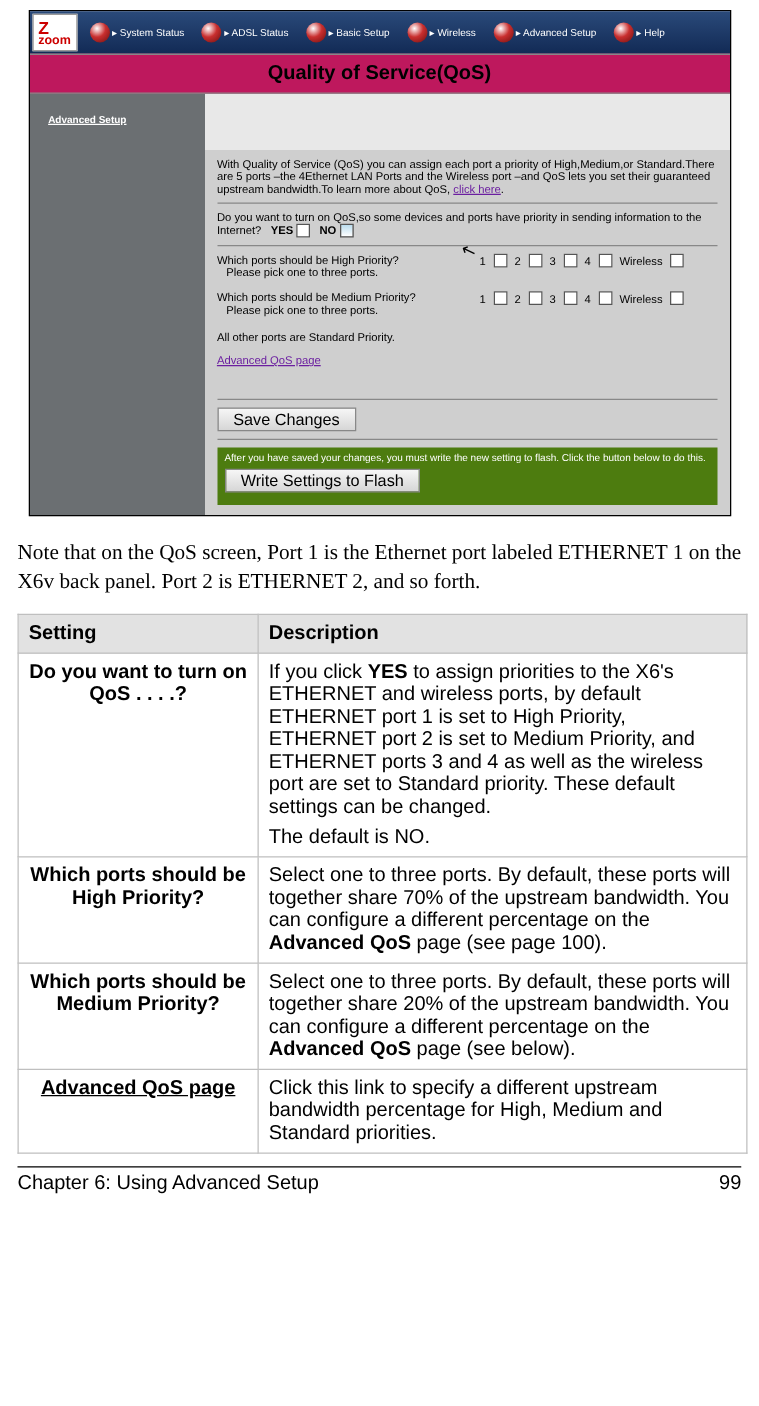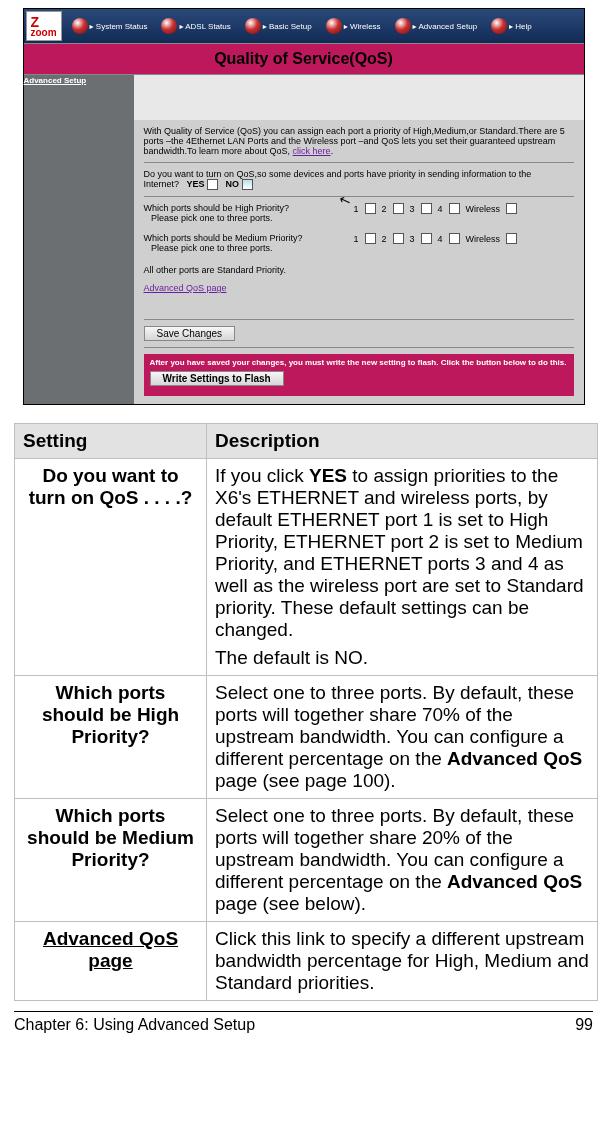--- a/index.html
+++ b/index.html
@@ -71,21 +71,21 @@
     display:flex;
     font-size:9px;
     color:#000;
   }
   .sidebar {
     width:110px;
     background:#6b6f72;
     color:#fff;
     font-size:8px;
     line-height:11px;
-    padding:0;
+    padding:15px;
   }
   .sidebar .hd {
     font-weight:bold;
     color:#fff;
     text-decoration: underline;
     margin-bottom:2px;
   }
   .main {
     flex:1;
     background:#cfcfcf;
@@ -99,26 +99,26 @@
     align-items:center;
     gap:6px;
     margin:4px 0 4px 120px;
     font-size:9px;
   }
   .cb { width:9px;height:9px;border:1px solid #555;background:#fff;display:inline-block;vertical-align:middle; }
   .link { color:#6b1fa0; text-decoration:underline; }
   .btn {
     background: linear-gradient(#f6f6f6,#d6d6d6);
     border:1px solid #888;
-    font-size:10px;
+    font-size:13px;
     padding:1px 12px;
     display:inline-block;
   }
   .blackbar {
-    background:#be185d;color:#fff;font-size:8px;padding:4px 6px 10px 6px;font-weight:bold;
+    background:#4d7c0f;color:#fff;font-size:8px;padding:4px 6px 10px 6px;
   }
   .blackbar .btn { color:#000; margin-top:4px; }
   .cursor {
     position:absolute;
     left:205px; top:72px;
     font-size:14px;
     transform: rotate(-20deg);
     color:#000;
   }
 
@@ -128,21 +128,21 @@
     font-size: 17px;
     line-height: 1.35;
     margin: 0 6px 14px 6px;
   }
 
   
   table.settings {
     border-collapse: collapse;
     width: 584px;
     margin: 0 6px 8px 6px;
-    font-size: 19px;
+    font-size: 16px;
   }
   table.settings th, table.settings td {
     border: 1px solid #bfbfbf;
     padding: 6px 8px;
     vertical-align: top;
     text-align: left;
   }
   table.settings th {
     background: #e2e2e2;
     font-weight: bold;
@@ -261,20 +261,21 @@
         <span class="btn">Save Changes</span>
         <hr>
         <div class="blackbar">
           <div>After you have saved your changes, you must write the new setting to flash. Click the button below to do this.</div>
           <span class="btn">Write Settings to Flash</span>
         </div>
       </div>
     </div>
   </div>
 
+  <p class="note">Note that on the QoS screen, Port 1 is the Ethernet port labeled ETHERNET 1 on the X6v back panel. Port 2 is ETHERNET 2, and so forth.</p>
 
   <table class="settings">
     <tbody>
         <tr>
       <th>Setting</th>
       <th>Description</th>
     </tr>
     <tr>
       <td class="setting">Do you want to turn on QoS . . . .?</td>
       <td class="desc">

